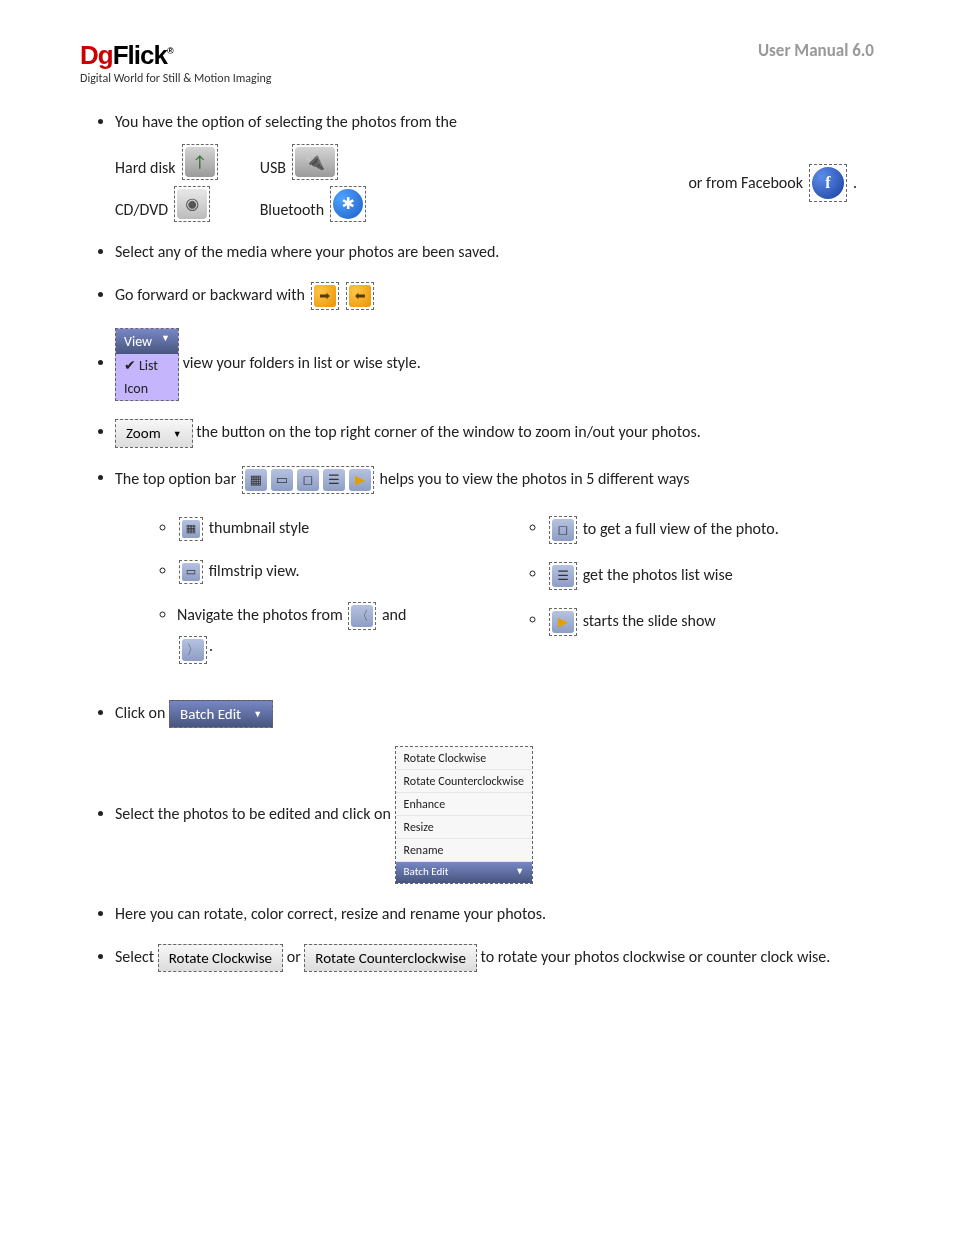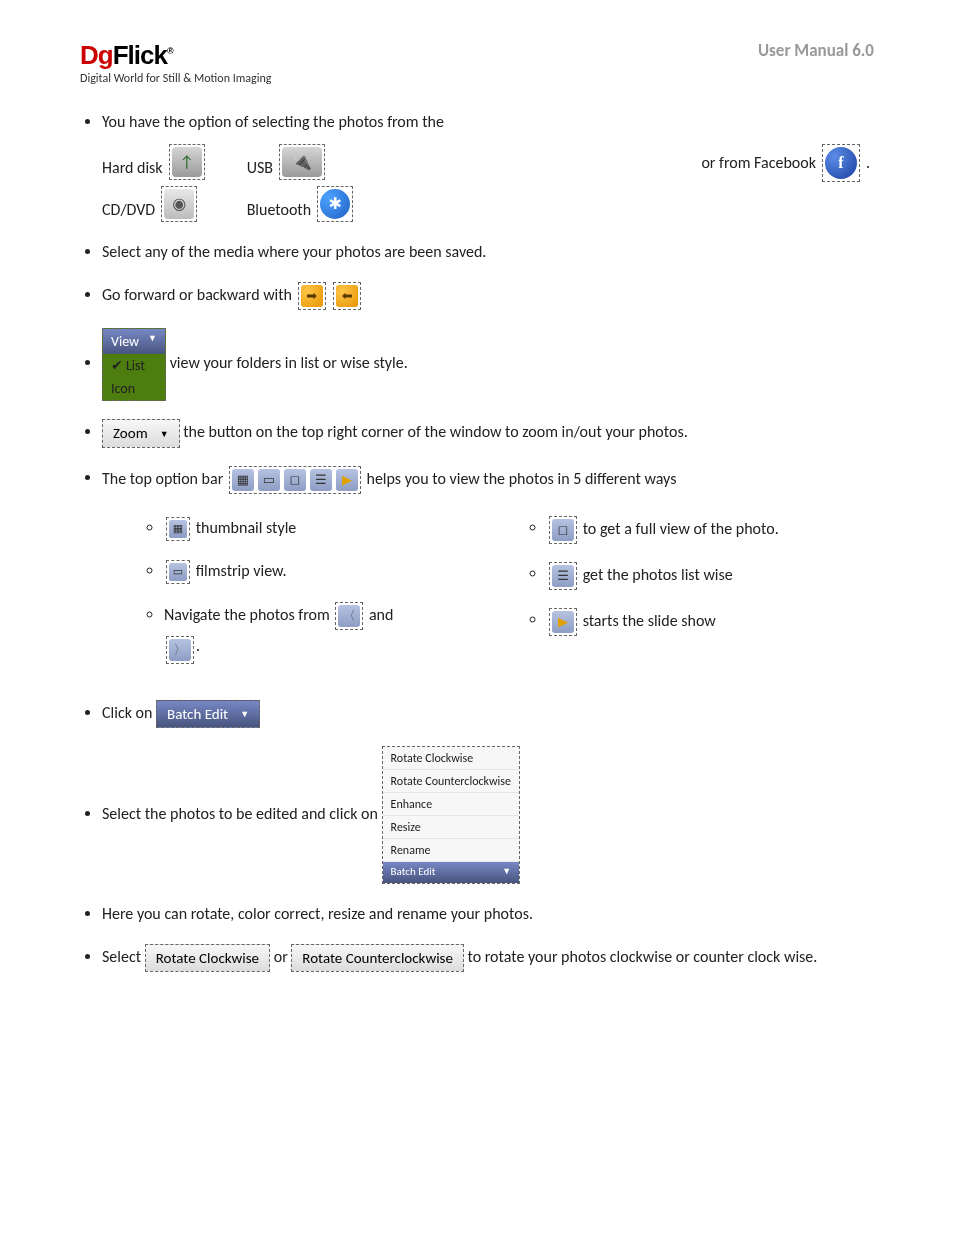--- a/index.html
+++ b/index.html
@@ -13,26 +13,26 @@
     width: 954px;
   }
   .header-row { display: flex; justify-content: space-between; margin-bottom: 25px; }
   .logo { display: inline-block; }
   .logo-main { font-family: Arial Black, Arial, sans-serif; font-weight: 900; font-size: 26px; letter-spacing: -1px; }
   .logo-main .dg { color: #c00; }
   .logo-main .flick { color: #000; }
   .logo-sub { font-size: 12px; color: #333; display:block; }
   .header-title { color: #999; font-weight: bold; font-size: 17px; }
 
-  ul.main { list-style-type: disc; padding-left: 18px; margin: 4px; }
+  ul.main { list-style-type: disc; padding-left: 18px; margin: 17px; }
   ul.main > li { margin-bottom: 18px; line-height: 1.5; }
   ul.sub { list-style-type: circle; padding-left: 62px; margin: 8px 0 0 0; }
   ul.sub > li { margin-bottom: 18px; }
 
-  .media-row { display: flex; flex-wrap: wrap; align-items: flex-start; gap: 10px 40px; margin-top: 10px; }
+  .media-row { display: flex; flex-wrap: wrap; align-items: center; gap: 10px 40px; margin-top: 10px; }
   .media-col { display: flex; flex-direction: column; gap: 6px; }
   .inline-pair { display: flex; align-items: flex-end; gap: 4px; }
 
   .icon-box {
     display: inline-flex;
     align-items: center;
     justify-content: center;
     vertical-align: middle;
     border: 1px dashed #666;
     padding: 2px;
@@ -55,21 +55,21 @@
     border:1px dashed #666;
     background: linear-gradient(#f7f7f7,#dcdcdc);
     color:#000; padding:2px 10px; font-size:15px;
     vertical-align:middle;
   }
   .btn-like.dark { background: linear-gradient(#7787c4,#48557f); color:#fff; }
   .tri { font-size:9px; }
 
   .view-menu {
     display:inline-block; border:1px dashed #666; vertical-align:middle;
-    font-size:14px; background:#4d7c0f; min-width:64px;
+    font-size:14px; background:#c4b5fd; min-width:64px;
   }
   .view-menu .vm-head { background: linear-gradient(#7787c4,#48557f); color:#fff; padding:2px 8px; display:flex; justify-content:space-between; }
   .view-menu .vm-item { padding:1px 8px; }
 
   .toolbar-icons { display:inline-flex; align-items:center; gap:4px; vertical-align:middle; }
   .two-col { display:flex; gap:30px; align-items:flex-start; }
   .two-col > ul { flex:1; }
 
   .batch-menu {
     display:inline-block; border:1px dashed #666; vertical-align:middle;

